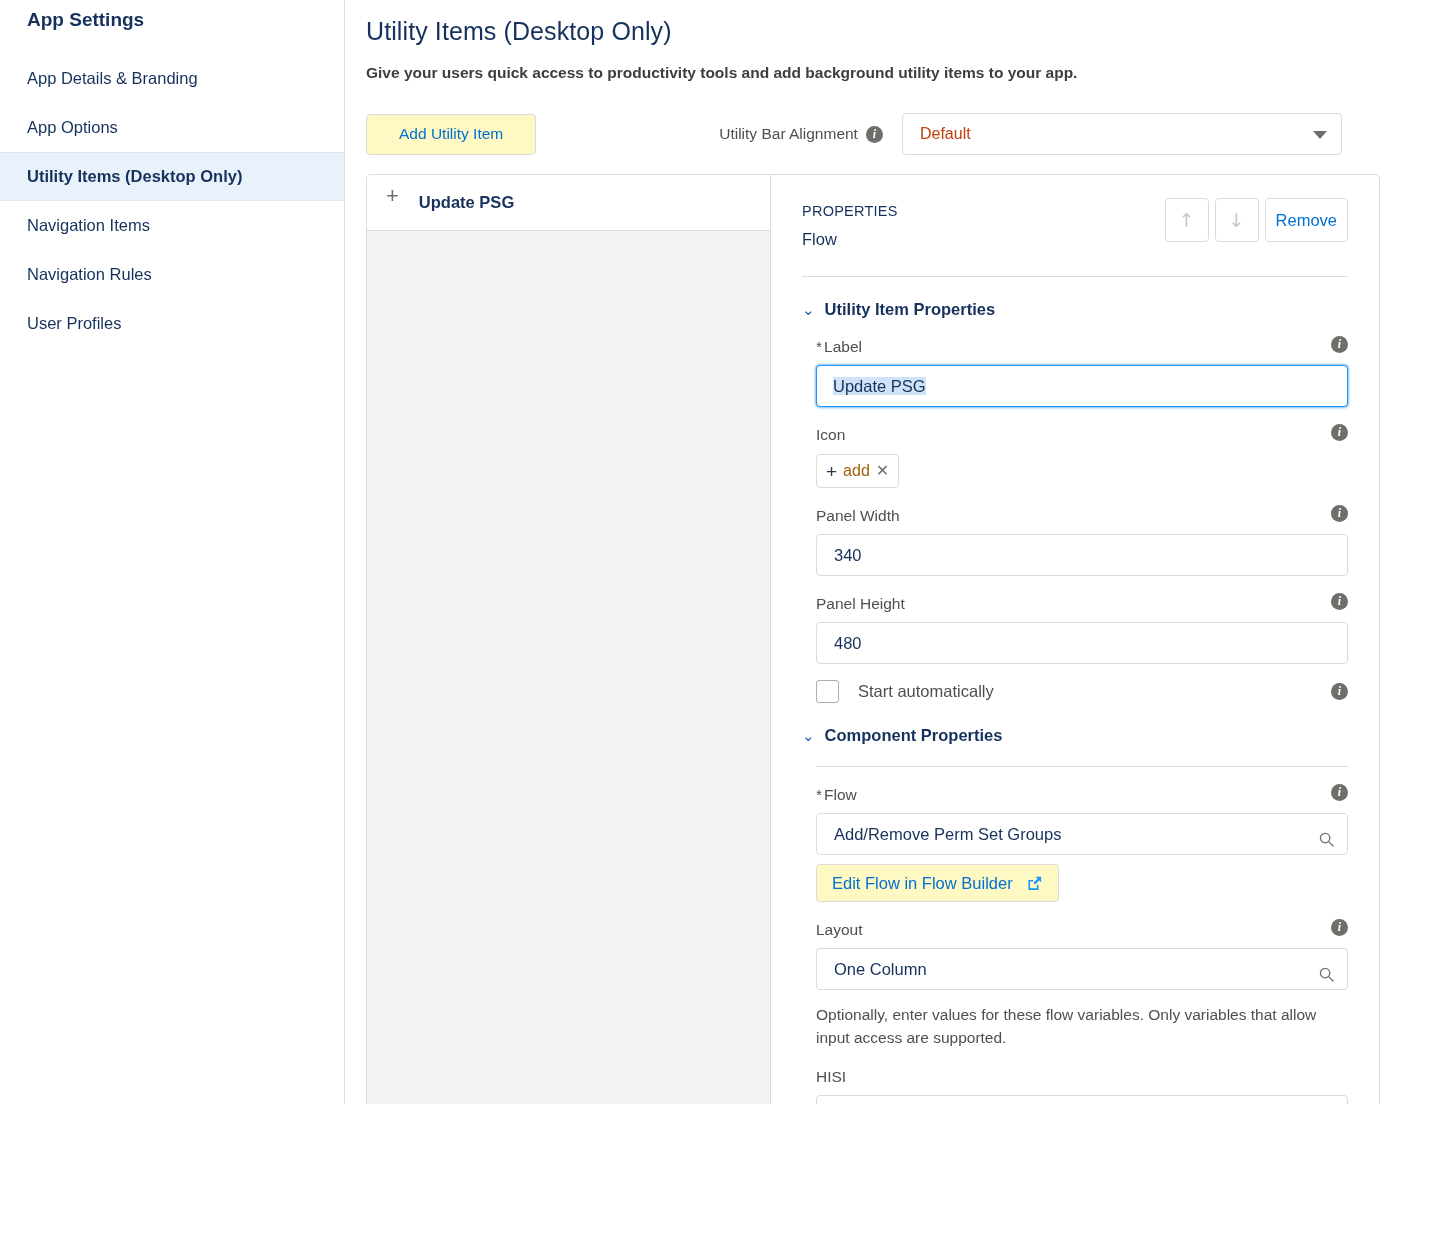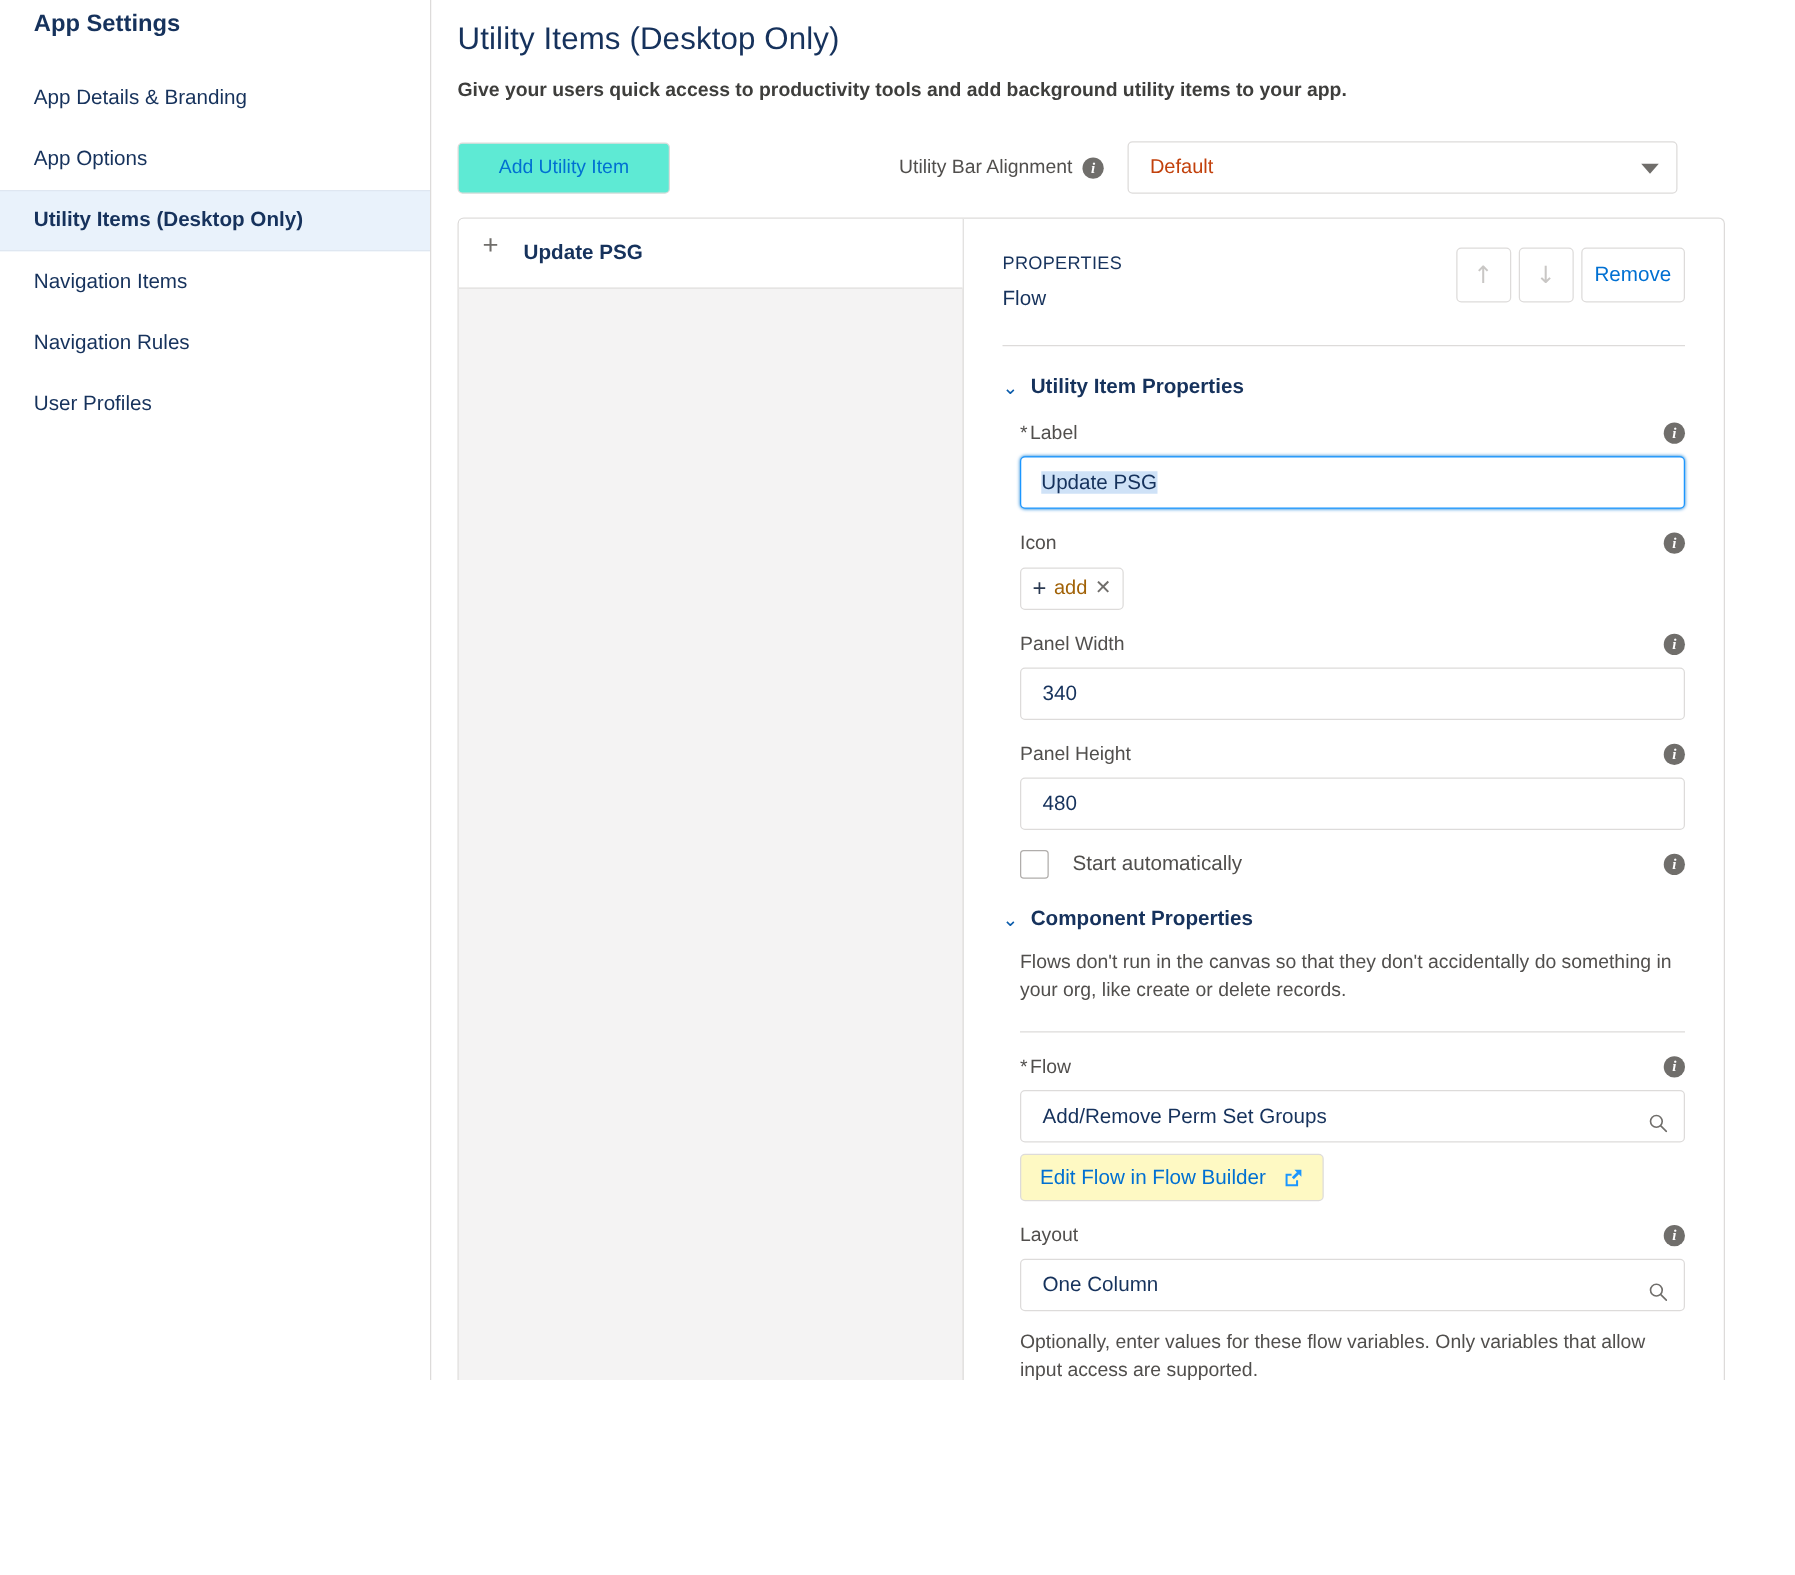--- a/index.html
+++ b/index.html
@@ -73,21 +73,21 @@
   .toolbar {
     display: flex;
     align-items: center;
     margin-top: 29px;
   }
   .btn-neutral {
     height: 41px;
     min-width: 167px;
     border: 1px solid #dddbda;
     border-radius: 4px;
-    background: #5eead4;
+    background: #fef9c3;
     color: #0070d2;
     font-size: 15.5px;
     font-family: "Liberation Sans", sans-serif;
     cursor: pointer;
     padding: 0 32px;
   }
   .align-label {
     font-size: 15.5px;
     color: #514f4d;
     margin-left: 183px;
@@ -245,21 +245,21 @@
   }
   .section-title {
     font-size: 16.5px;
     font-weight: bold;
     color: #16325c;
   }
 
   .form { padding-left: 14px; }
 
   .field { margin-top: 17px; }
-  .field-label-row { display: flex; align-items: center; }
+  .field-label-row { display: flex; align-items: flex-start; }
   .field-label {
     font-size: 15.5px;
     color: #514f4d;
     flex: 1 1 auto;
     line-height: 21px;
   }
   .req { color: #514f4d; margin-right: 2px; }
 
   .input {
     width: 100%;
@@ -474,21 +474,20 @@
           </div>
         </div>
 
         <div class="section-head">
           <span class="chev">⌄</span>
           <span class="section-title">Component Properties</span>
         </div>
 
         <div class="form">
 
-          <p class="helper">Flows don't run in the canvas so that they don't accidentally do something in your org, like create or delete records.</p>
 
           <hr class="hr2">
 
           
           <div class="field">
             <div class="field-label-row">
               <span class="field-label"><span class="req">*</span><span>Flow</span></span>
               <span class="info-icon">i</span>
             </div>
             <div class="input-search-wrap">

